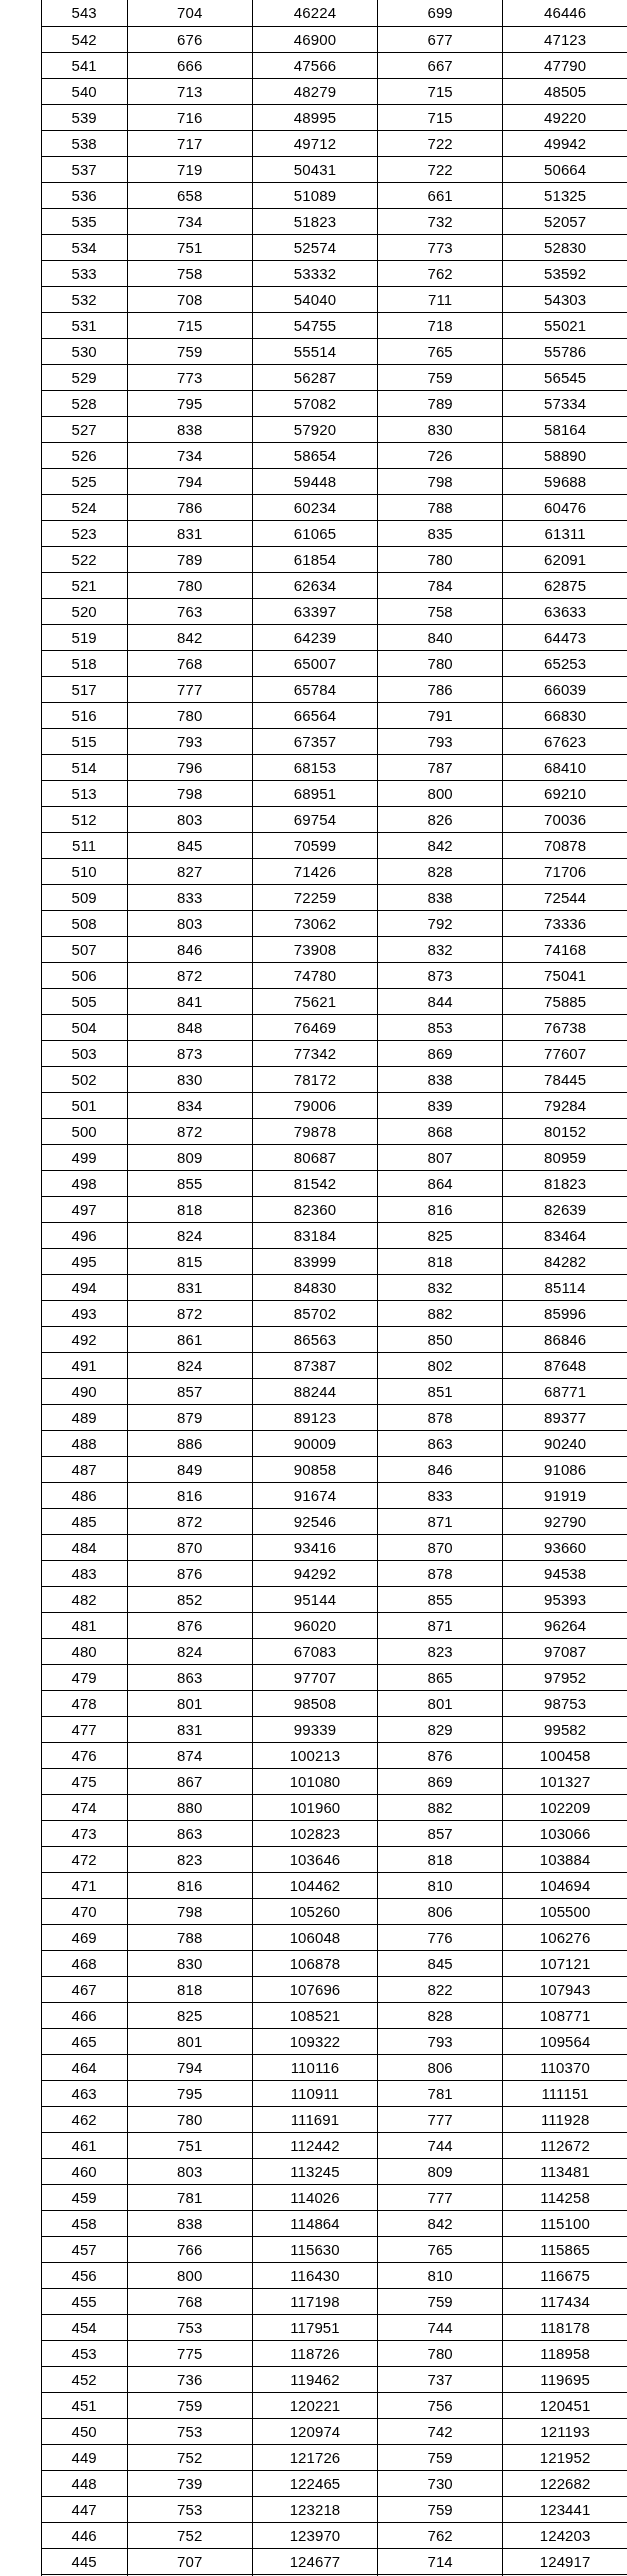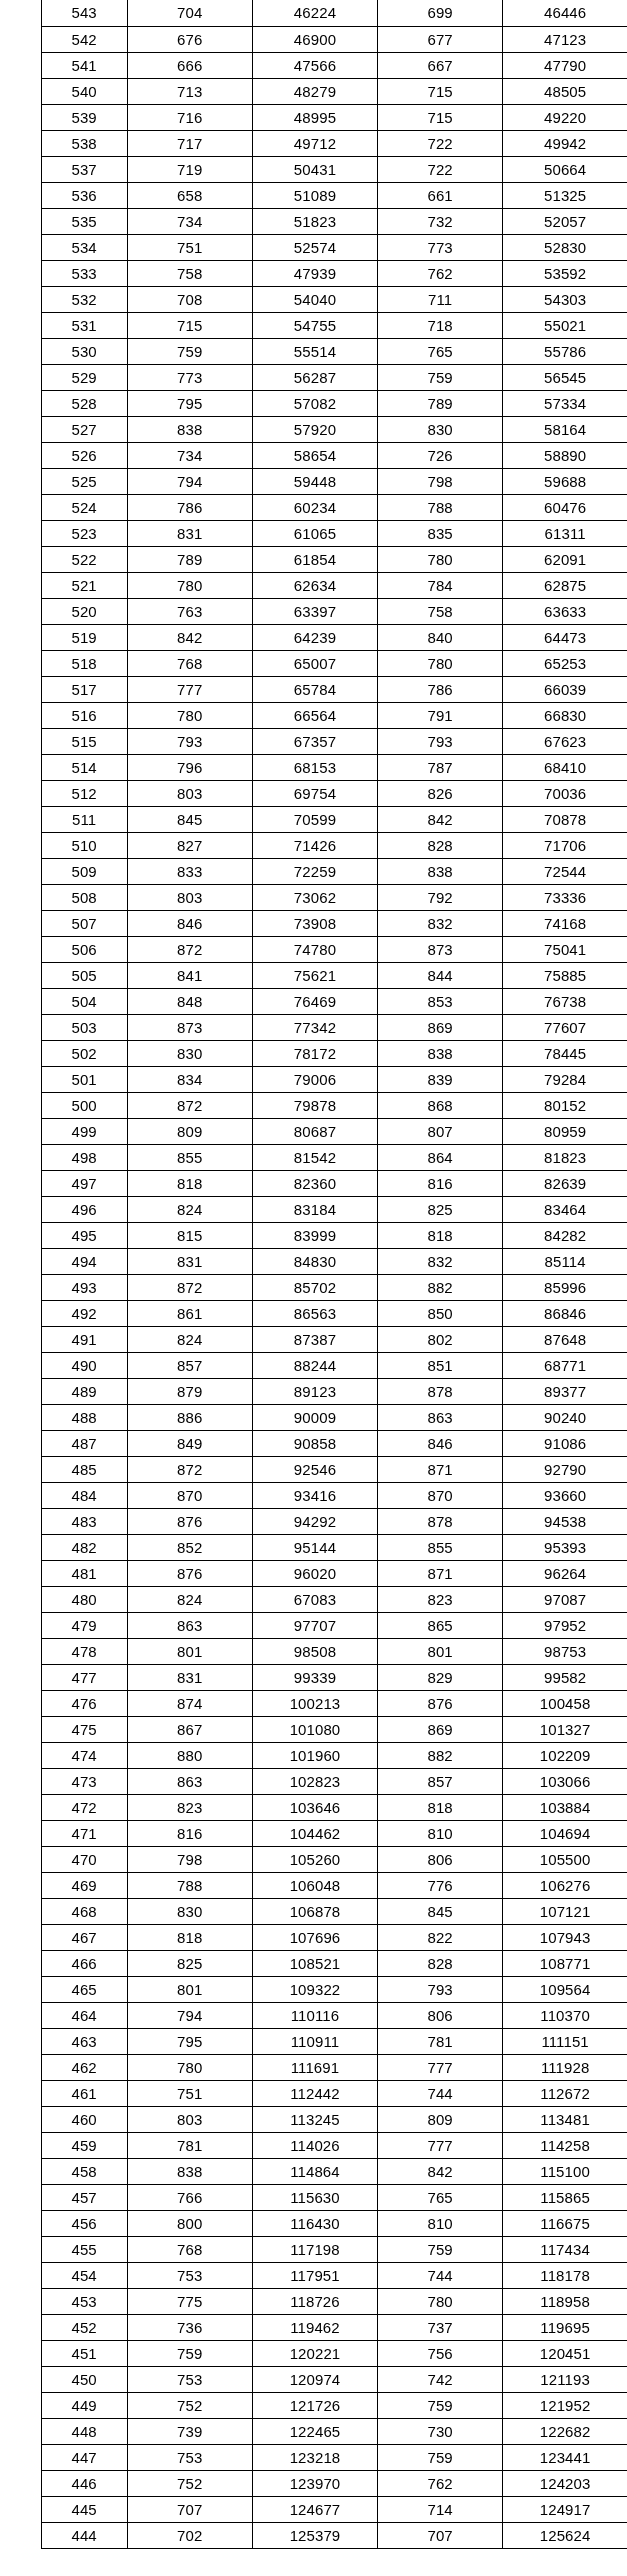--- a/index.html
+++ b/index.html
@@ -138,21 +138,21 @@
         <td class="cell">534</td>
         <td class="cell">751</td>
         <td class="cell">52574</td>
         <td class="cell">773</td>
         <td class="cell">52830</td>
       </tr>
       <tr>
         <td class="spacer"></td>
         <td class="cell">533</td>
         <td class="cell">758</td>
-        <td class="cell">47939</td>
+        <td class="cell">53332</td>
         <td class="cell">762</td>
         <td class="cell">53592</td>
       </tr>
       <tr>
         <td class="spacer"></td>
         <td class="cell">532</td>
         <td class="cell">708</td>
         <td class="cell">54040</td>
         <td class="cell">711</td>
         <td class="cell">54303</td>
@@ -296,20 +296,28 @@
       <tr>
         <td class="spacer"></td>
         <td class="cell">514</td>
         <td class="cell">796</td>
         <td class="cell">68153</td>
         <td class="cell">787</td>
         <td class="cell">68410</td>
       </tr>
       <tr>
         <td class="spacer"></td>
+        <td class="cell">513</td>
+        <td class="cell">798</td>
+        <td class="cell">68951</td>
+        <td class="cell">800</td>
+        <td class="cell">69210</td>
+      </tr>
+      <tr>
+        <td class="spacer"></td>
         <td class="cell">512</td>
         <td class="cell">803</td>
         <td class="cell">69754</td>
         <td class="cell">826</td>
         <td class="cell">70036</td>
       </tr>
       <tr>
         <td class="spacer"></td>
         <td class="cell">511</td>
         <td class="cell">845</td>
@@ -504,20 +512,28 @@
       <tr>
         <td class="spacer"></td>
         <td class="cell">487</td>
         <td class="cell">849</td>
         <td class="cell">90858</td>
         <td class="cell">846</td>
         <td class="cell">91086</td>
       </tr>
       <tr>
         <td class="spacer"></td>
+        <td class="cell">486</td>
+        <td class="cell">816</td>
+        <td class="cell">91674</td>
+        <td class="cell">833</td>
+        <td class="cell">91919</td>
+      </tr>
+      <tr>
+        <td class="spacer"></td>
         <td class="cell">485</td>
         <td class="cell">872</td>
         <td class="cell">92546</td>
         <td class="cell">871</td>
         <td class="cell">92790</td>
       </tr>
       <tr>
         <td class="spacer"></td>
         <td class="cell">484</td>
         <td class="cell">870</td>

